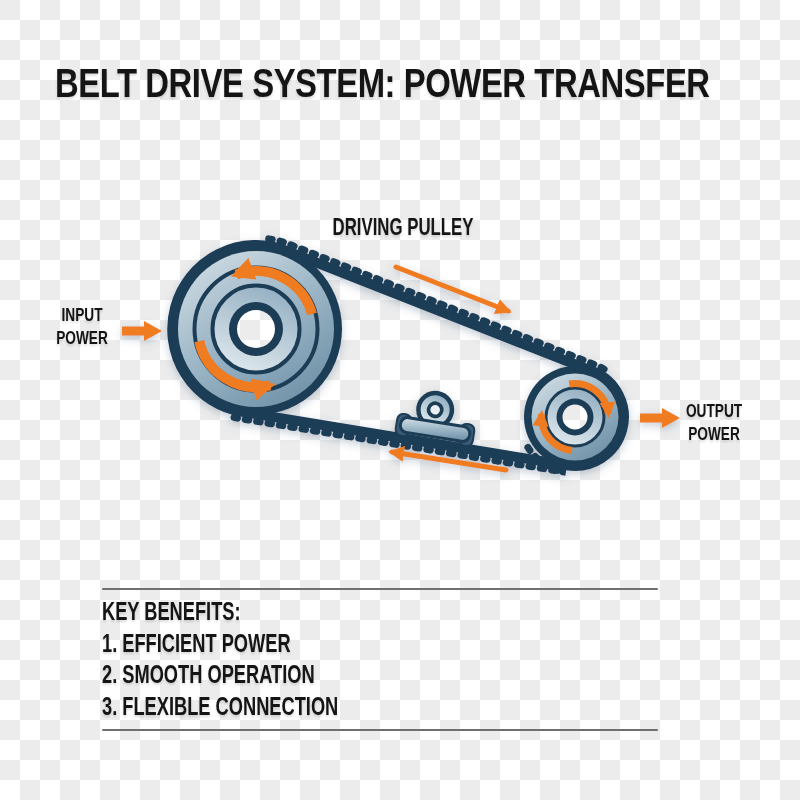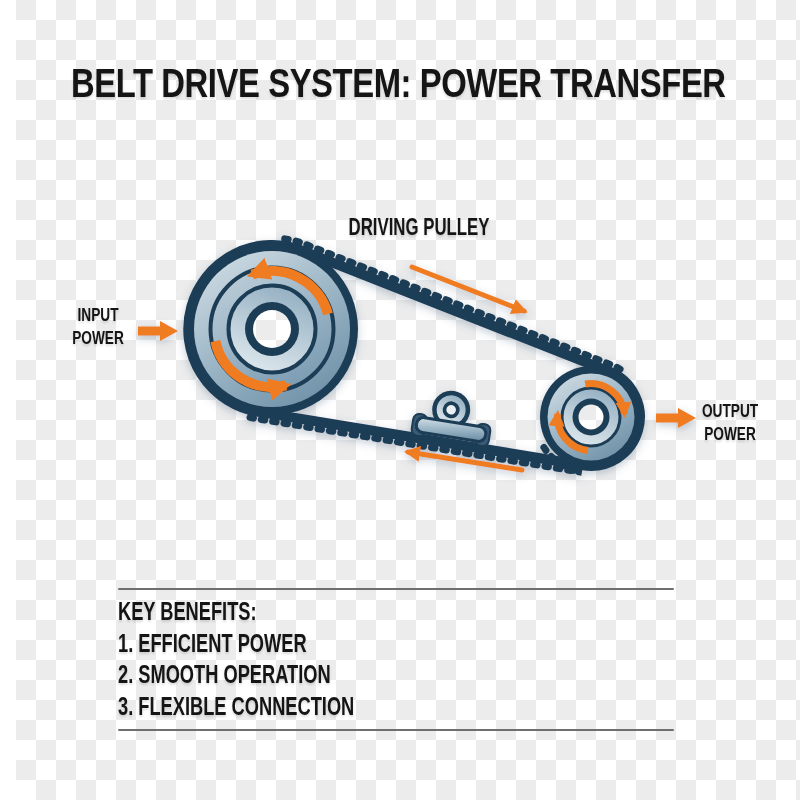--- a/index.html
+++ b/index.html
@@ -1,21 +1,21 @@
 <!DOCTYPE html>
 <html><head>
 <meta charset="utf-8">
 <style>
   html,body{margin:0;padding:0;}
   body{
     width:800px;height:800px;position:relative;overflow:hidden;
     font-family:"Liberation Sans","DejaVu Sans",sans-serif;
     background:#ffffff;
   }
-  .stage{position:absolute;inset:0;width:748px;height:800px;margin-left:16px;}
+  .stage{position:absolute;inset:0;width:748px;height:800px;}
   svg.gfx{position:absolute;left:0;top:0;width:800px;height:800px;display:block;}
 
   .txt{
     position:absolute;color:#151515;font-weight:bold;white-space:nowrap;
     text-shadow:0 2px 3px rgba(0,0,0,0.14);
   }
   .title{
     left:55px;top:61px;font-size:40px;line-height:44px;letter-spacing:-0.5px;
     transform:scaleX(0.82);transform-origin:left top;
   }

